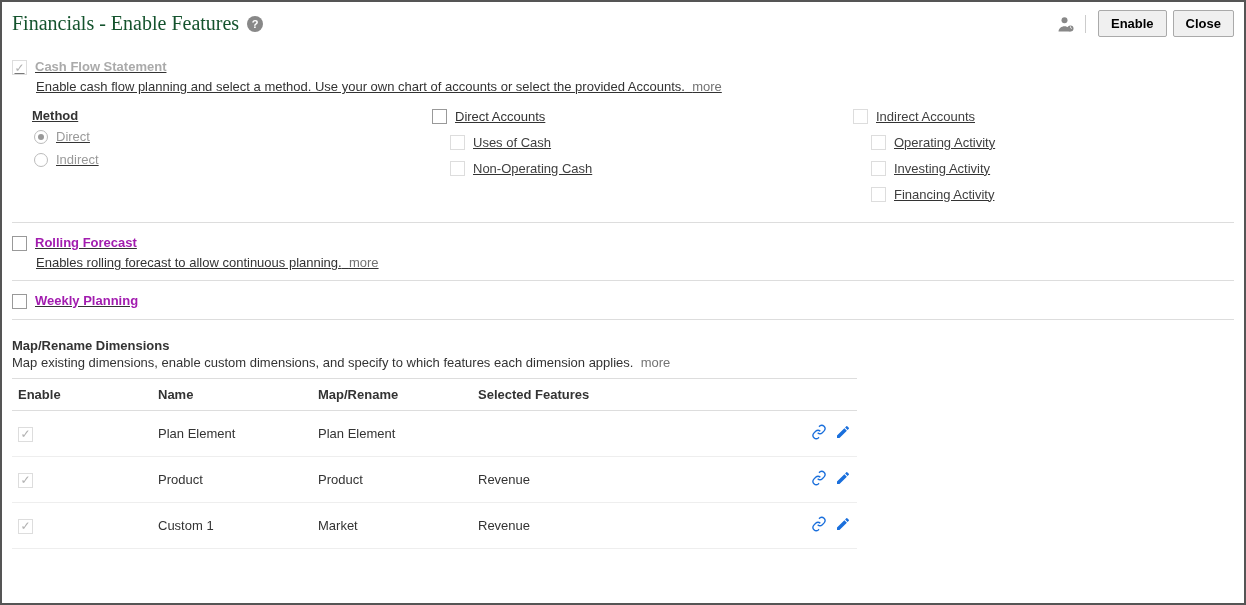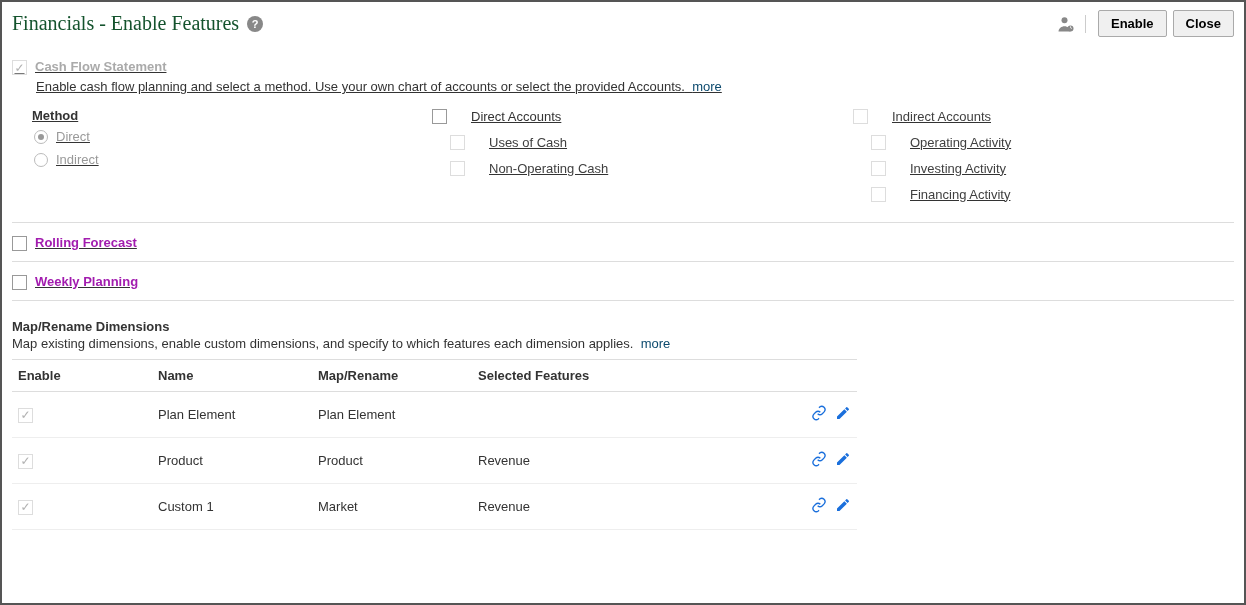--- a/index.html
+++ b/index.html
@@ -108,21 +108,21 @@
       color: #a21caf;
     }
     .feature-title.disabled { color: #aaa; }
     .feature-desc {
       margin-left: 24px;
       margin-top: 4px;
       font-size: 13px;
       color: #333;
     }
     .link-more {
-      color: #0c4a6e;
+      color: #737373;
       cursor: pointer;
       font-size: 13px;
       text-align: right;
     }
 
     .sub-section {
       display: flex;
       margin-top: 14px;
       margin-left: 20px;
       gap: 40px;
@@ -154,21 +154,21 @@
       content: "";
       width: 6px; height: 6px;
       background: #999;
       border-radius: 50%;
     }
     .rad-label { color: #999; font-size: 13px; }
 
     .chk-line {
       display: flex;
       align-items: center;
-      gap: 24px;
+      gap: 8px;
       margin-bottom: 10px;
     }
     .chk-line .lbl { font-size: 13px; color: #333; }
     .chk-line.muted .lbl { color: #404040; }
     .chk-line.indent { margin-left: 18px; }
 
     .dim-section {
       margin-top: 18px;
     }
     .dim-title {
@@ -293,20 +293,24 @@
           <span class="lbl">Financing Activity</span>
         </div>
       </div>
     </div>
   </div>
 
   <div class="feature-row">
     <div class="feature-head">
       <span class="chk"></span>
       <span class="feature-title">Rolling Forecast</span>
+    </div>
+    <div class="feature-desc">
+      <span>Enables rolling forecast to allow continuous planning.</span>
+      &nbsp;<span class="link-more">more</span>
     </div>
   </div>
 
   <div class="feature-row">
     <div class="feature-head">
       <span class="chk"></span>
       <span class="feature-title">Weekly Planning</span>
     </div>
   </div>
 

